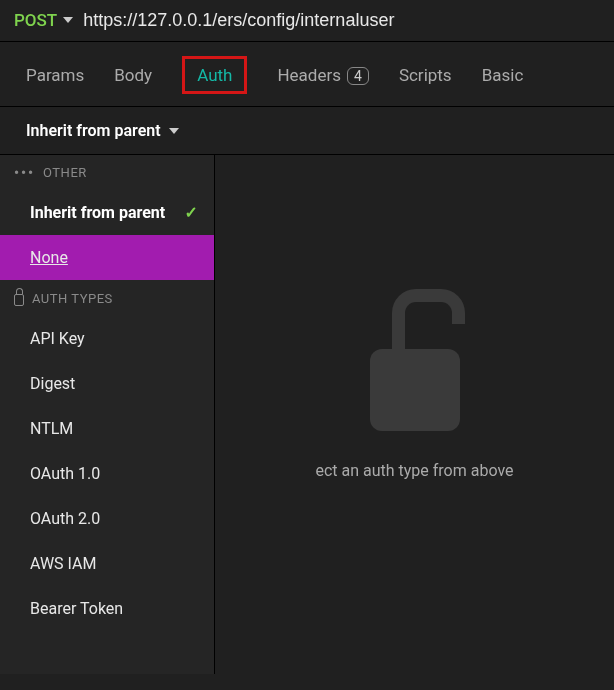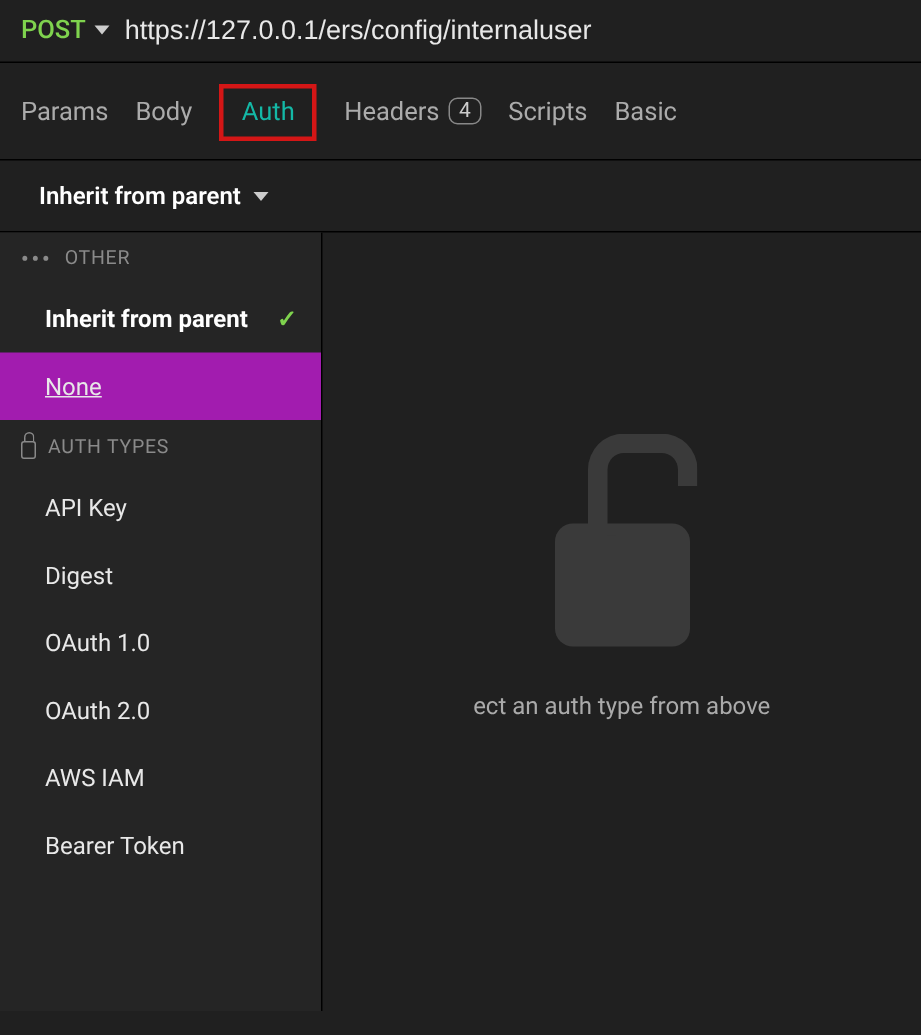--- a/index.html
+++ b/index.html
@@ -64,22 +64,23 @@
       align-items: center;
       gap: 18px;
       padding: 14px 14px 12px 14px;
       border-bottom: 1px solid #000;
       font-size: 17px;
       color: #ababab;
     }
     .tab {
       cursor: pointer;
       display: flex;
-      align-items: flex-start;
+      align-items: flex-end;
       gap: 6px;
+      margin-left: 12px;
     }
     .tab.active {
       color: #14b8a6;
     }
     .tab.highlighted {
       border: 3px solid #d41616;
       padding: 6px 12px;
     }
     .badge {
       border: 1px solid #888;
@@ -275,20 +276,23 @@
       <span class="lock-small"></span>
       <span>AUTH TYPES</span>
     </div>
     <div class="sidebar-item">
       <span>API Key</span>
     </div>
     <div class="sidebar-item">
       <span>Digest</span>
     </div>
     <div class="sidebar-item">
+      <span>NTLM</span>
+    </div>
+    <div class="sidebar-item">
       <span>OAuth 1.0</span>
     </div>
     <div class="sidebar-item">
       <span>OAuth 2.0</span>
     </div>
     <div class="sidebar-item">
       <span>AWS IAM</span>
     </div>
     <div class="sidebar-item">
       <span>Bearer Token</span>

